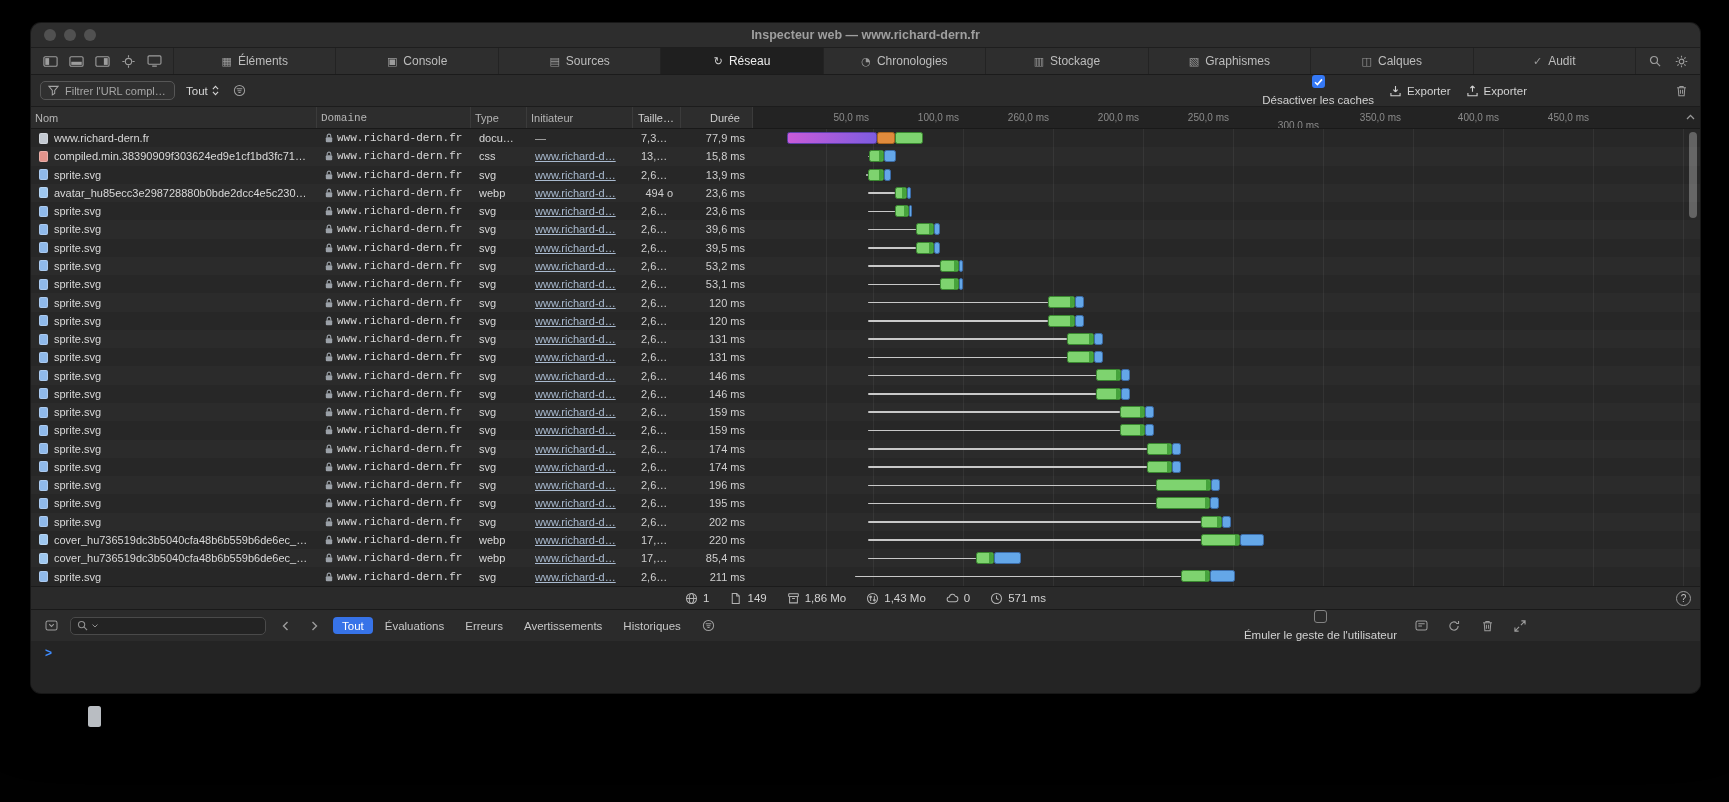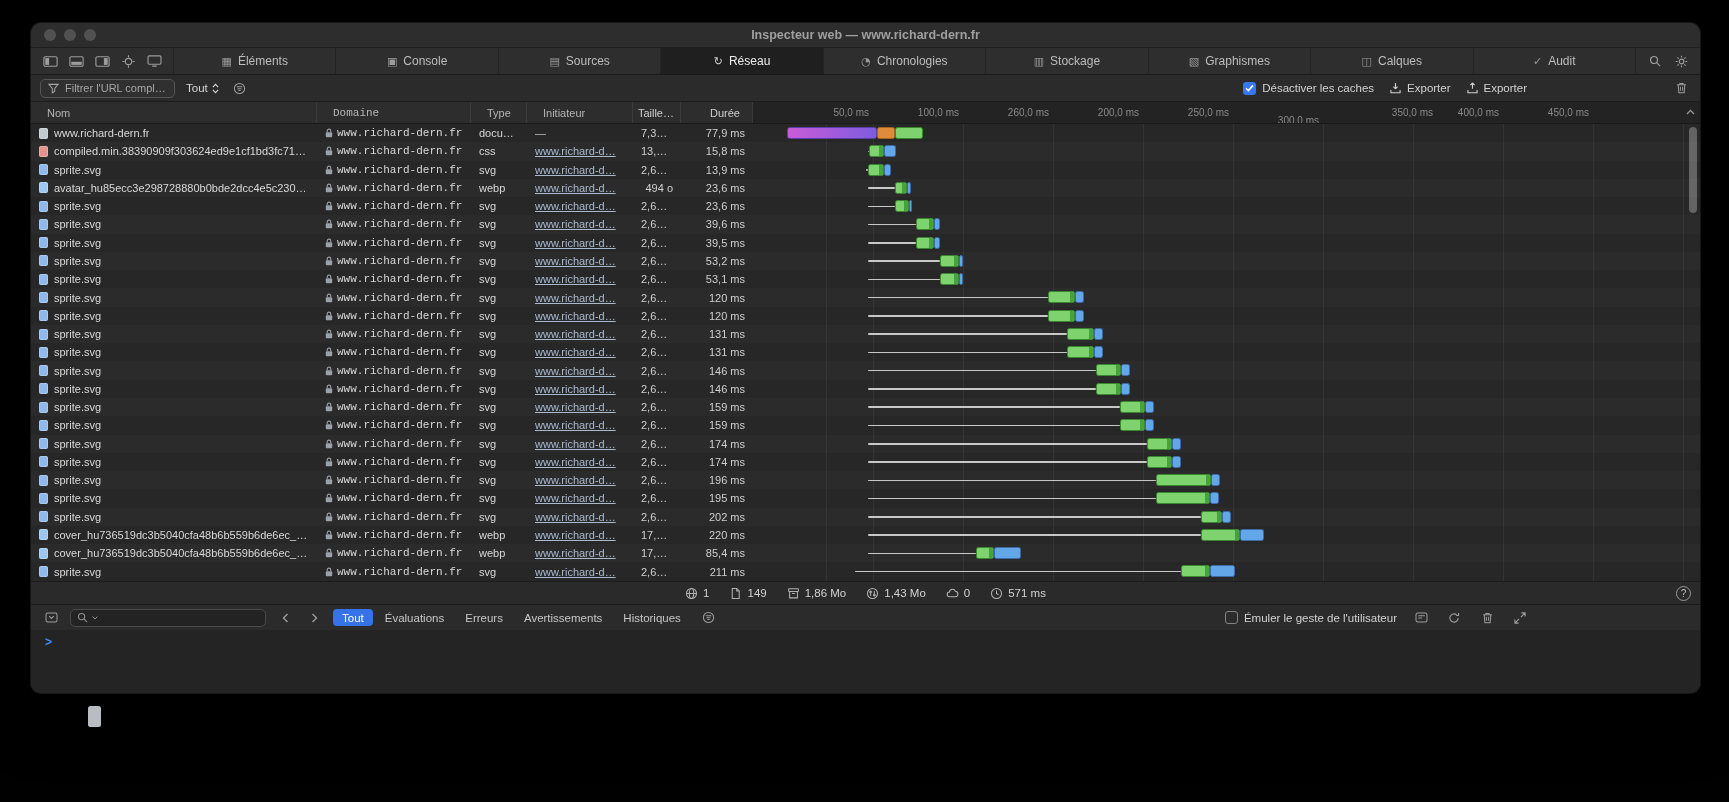--- a/index.html
+++ b/index.html
@@ -33,32 +33,32 @@
   .tab.active .tabicon { color:#d0d0d0; }
 
   
   .nettoolbar { flex:0 0 27px; background:#2b2b2b; border-bottom:1px solid #1c1c1c;
                 display:flex; align-items:center; gap:11px; padding:0 9px; }
   .filterfield { display:flex; align-items:center; gap:6px; width:135px; height:19px;
                  border:1px solid #565656; border-radius:5px; padding:0 7px;
                  background:#303030; color:#a6a6a6; font-size:11px; white-space:nowrap; }
   .scopesel { display:flex; align-items:center; gap:4px; font-size:11.5px; color:#d6d6d6; }
   .right-tools { margin-left:auto; display:flex; align-items:center; gap:16px; }
-  .checkrow { display:flex; align-items:center; gap:6px; font-size:11.5px; color:#d2d2d2; }
+  .checkrow { display:flex; align-items:center; gap:6px; font-size:11.5px; color:#d2d2d2;flex-direction:column; }
   .checkbox { width:13px; height:13px; border-radius:3px; background:#3478f6;
               display:flex; align-items:center; justify-content:center; }
   .checkbox.unchecked { background:transparent; border:1px solid #838383; }
   .btnlabel { display:flex; align-items:center; gap:6px; font-size:11.5px; color:#d2d2d2; }
   .trashbtn { margin-left:128px; }
 
   
   .net-table { flex:0 0 479px; display:flex; flex-direction:column; background:#262626; }
   .thead { flex:0 0 22px; display:flex; background:#2d2d2d; border-bottom:1px solid #191919;
            font-size:11px; color:#b5b5b5; }
-  .th { display:flex; align-items:center; padding:0 16px; border-right:1px solid rgba(255,255,255,0.07); }
+  .th { display:flex; align-items:center; padding:0 4px; border-right:1px solid rgba(255,255,255,0.07); }
   .c-name   { width:286px; }
   .c-domain { width:154px;font-family:Liberation Mono, monospace; }
   .c-type   { width:56px; }
   .c-init   { width:106px; }
   .c-size   { width:48px;  justify-content:flex-end; text-align:right; padding-right:6px; }
   .c-dur    { width:72px;  justify-content:flex-end; padding-right:12px; }
   .c-wf     { flex:1; position:relative; border-right:none !important; padding:0; overflow:hidden; }
   .th.c-wf  { background:#232323; }
   .gridbg { background-image:repeating-linear-gradient(to right, rgba(255,255,255,0.055) 0 1px, transparent 1px 90px);
             background-position:120px 0; }
@@ -328,21 +328,21 @@
           <svg viewBox="0 0 9 6" width="9" height="6">
               <path d="M1 5l3.5-3.6L8 5" stroke="currentColor" stroke-width="1.3" fill="none"></path>
             </svg>
         </span>
       <div class="ticklabel" style="left: 44px; width: 72px;">50,0 ms</div>
           <div class="ticklabel" style="left: 134px; width: 72px;">100,0 ms</div>
           <div class="ticklabel" style="left: 224px; width: 72px;">260,0 ms</div>
           <div class="ticklabel" style="left: 314px; width: 72px;">200,0 ms</div>
           <div class="ticklabel" style="left: 404px; width: 72px;">250,0 ms</div>
           <div class="ticklabel" style="left: 494px; width: 72px; margin-top: 8px;">300,0 ms</div>
-          <div class="ticklabel" style="left: 608px; width: 72px;">350,0 ms</div>
+          <div class="ticklabel" style="left: 576px; width: 72px;">350,0 ms</div>
           <div class="ticklabel" style="left: 674px; width: 72px;">400,0 ms</div>
           <div class="ticklabel" style="left: 764px; width: 72px;">450,0 ms</div>
         </div>
     </div>
     <div class="rows">
       <div class="vscroll"></div>
     <div class="tr">
     <div class="td c-name">
       <span class="ficon ficon-doc"></span>
       <span class="ellip">www.richard-dern.fr</span>

